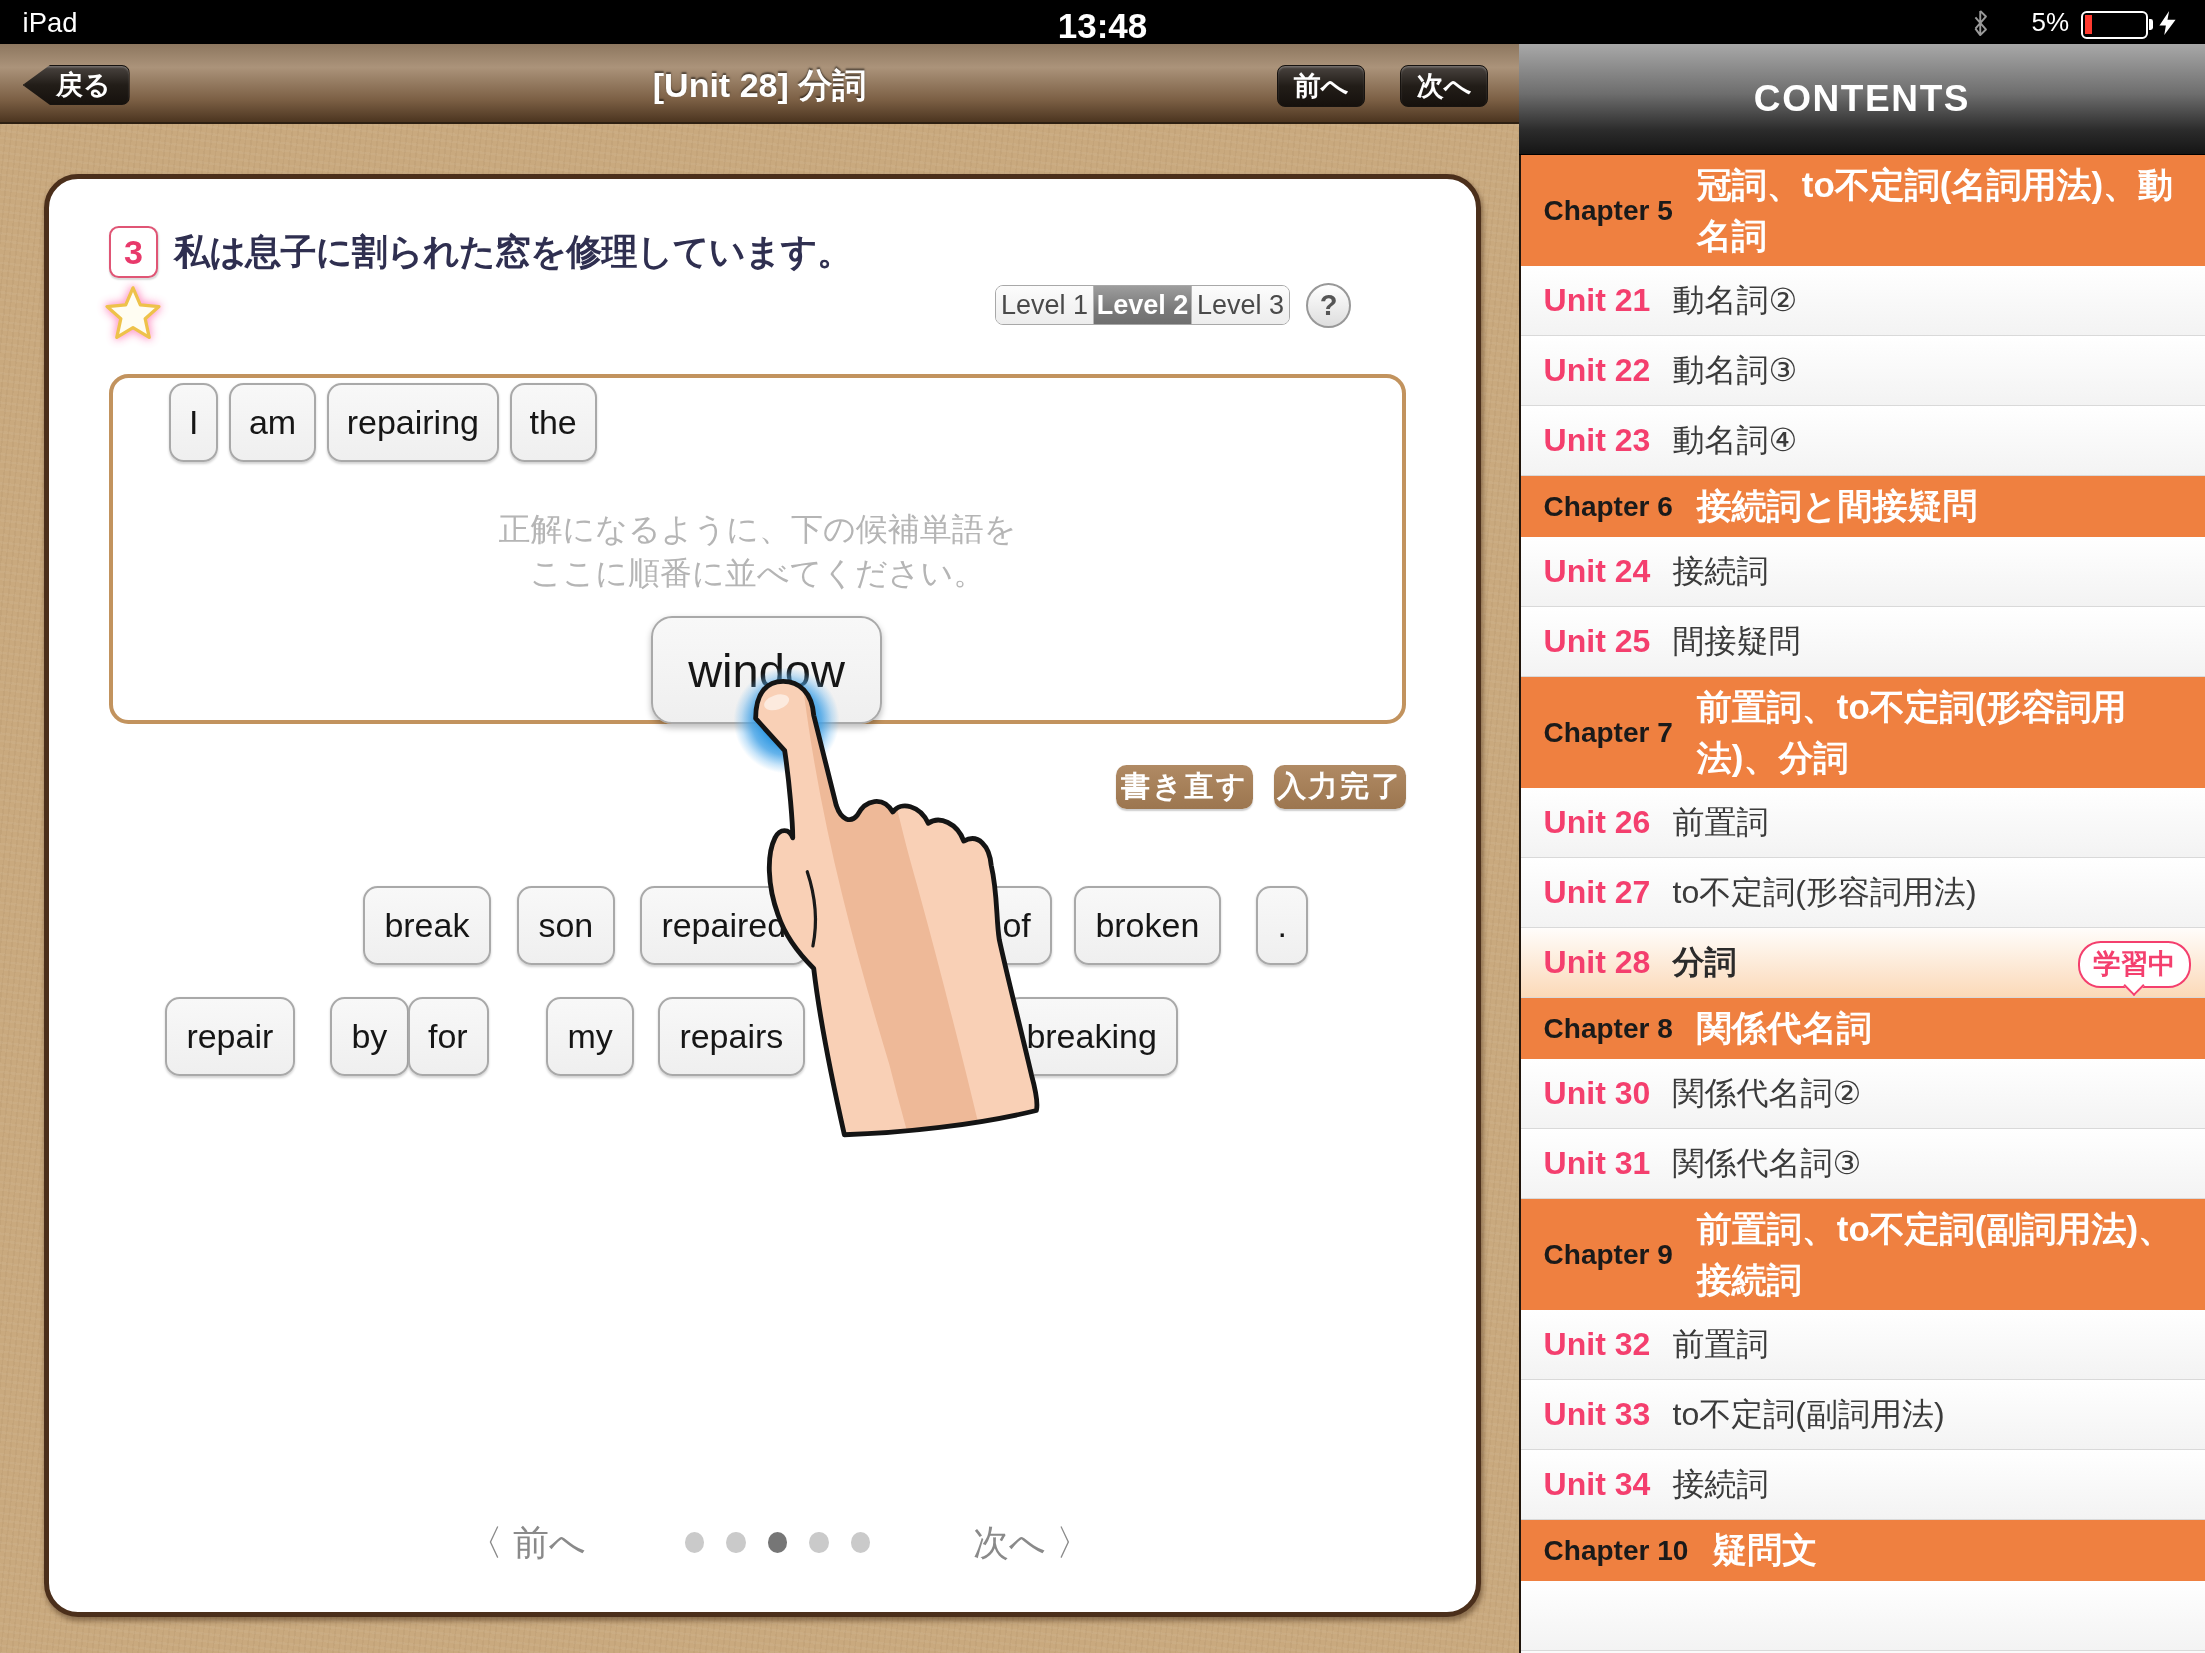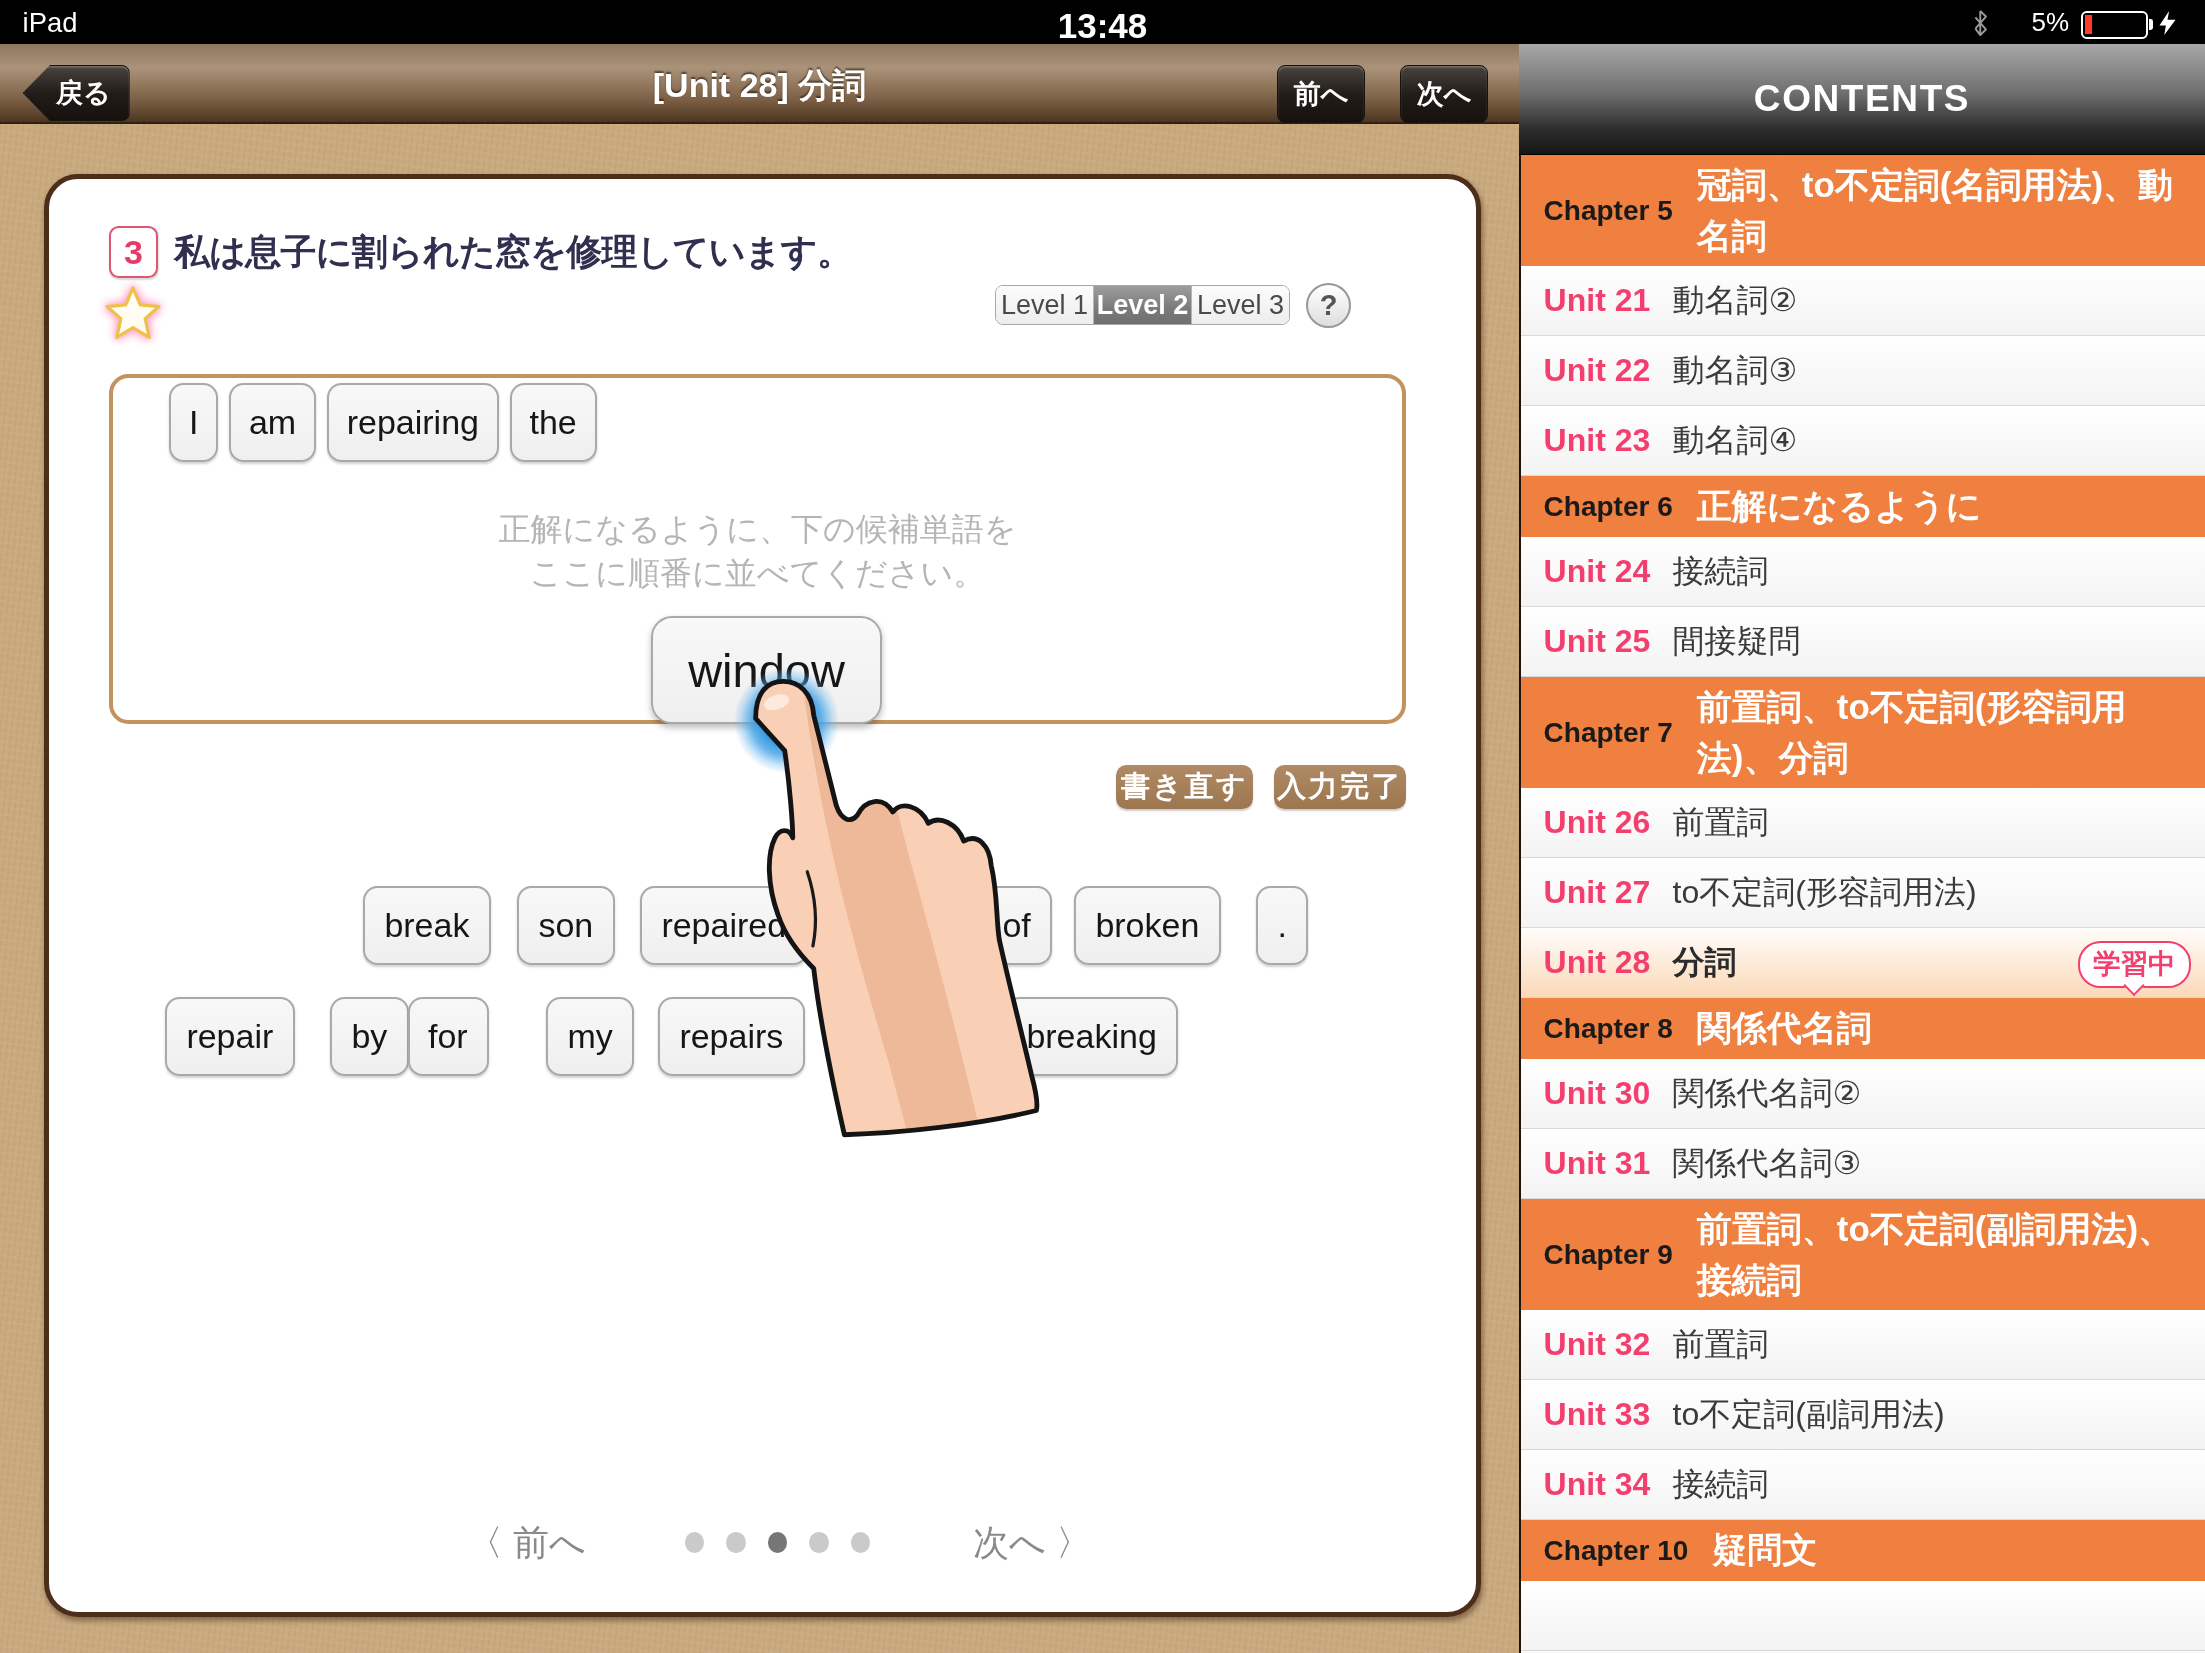--- a/index.html
+++ b/index.html
@@ -17,21 +17,21 @@
   .batt .fill{position:absolute;left:2.4px;top:2.4px;bottom:2.4px;width:6.5px;background:#ff3b30;}
   .batt .nub{position:absolute;right:-7.3px;top:6.5px;width:4.8px;height:11.3px;background:#fff;border-radius:0 2.4px 2.4px 0;}
   .bolt{position:absolute;right:27.4px;top:9.7px;width:21px;height:26px;}
 
   
   #navbar{left:0;top:44px;width:1519px;height:80px;z-index:40;
     background:linear-gradient(180deg,#8d775f 0%,#ab937a 30%,#7b5f44 72%,#4c3520 100%);
     border-bottom:2.4px solid #2e2012;box-sizing:border-box;}
   #nav-title{position:absolute;left:0;width:100%;top:19.4px;text-align:center;color:#fff;
     font-size:34px;font-weight:bold;text-shadow:0 -1.6px 1.6px rgba(0,0,0,.5);}
-  .navbtn{position:absolute;top:21px;height:56px;background:linear-gradient(180deg,#4a4440 0%,#221d18 50%,#16110d 100%);
+  .navbtn{position:absolute;top:21px;height:40px;background:linear-gradient(180deg,#4a4440 0%,#221d18 50%,#16110d 100%);
     color:#fff;font-size:27px;font-weight:bold;border:1.6px solid #171310;border-radius:8px;
     display:flex;align-items:center;justify-content:center;box-shadow:inset 0 1.6px 1.6px rgba(255,255,255,.25);}
   #btn-back{left:22.6px;width:107px;clip-path:polygon(27.4px 0,100% 0,100% 100%,27.4px 100%,0 50%);
     border-radius:8px;padding-left:14.5px;box-sizing:border-box;}
   #btn-prev{left:1277px;width:86px;}
   #btn-next{left:1400px;width:86px;}
 
   #contents-bar{left:1519px;top:44px;width:686px;height:111px;z-index:40;
     background:linear-gradient(180deg,#a8a8a8 0%,#6e6e6e 45%,#2c2c2c 78%,#151515 100%);
     color:#fff;display:flex;align-items:center;justify-content:center;
@@ -255,21 +255,21 @@
     <div class="unit-row">
       <div class="unit-num">Unit 22</div>
       <div class="unit-title">動名詞③</div>
     </div>
     <div class="unit-row">
       <div class="unit-num">Unit 23</div>
       <div class="unit-title">動名詞④</div>
     </div>
     <div class="ch-row">
       <div class="ch-label">Chapter 6</div>
-      <div class="ch-title">正解になるように</div>
+      <div class="ch-title">接続詞と間接疑問</div>
     </div>
     <div class="unit-row">
       <div class="unit-num">Unit 24</div>
       <div class="unit-title">接続詞</div>
     </div>
     <div class="unit-row">
       <div class="unit-num">Unit 25</div>
       <div class="unit-title">間接疑問</div>
     </div>
     <div class="ch-row">

